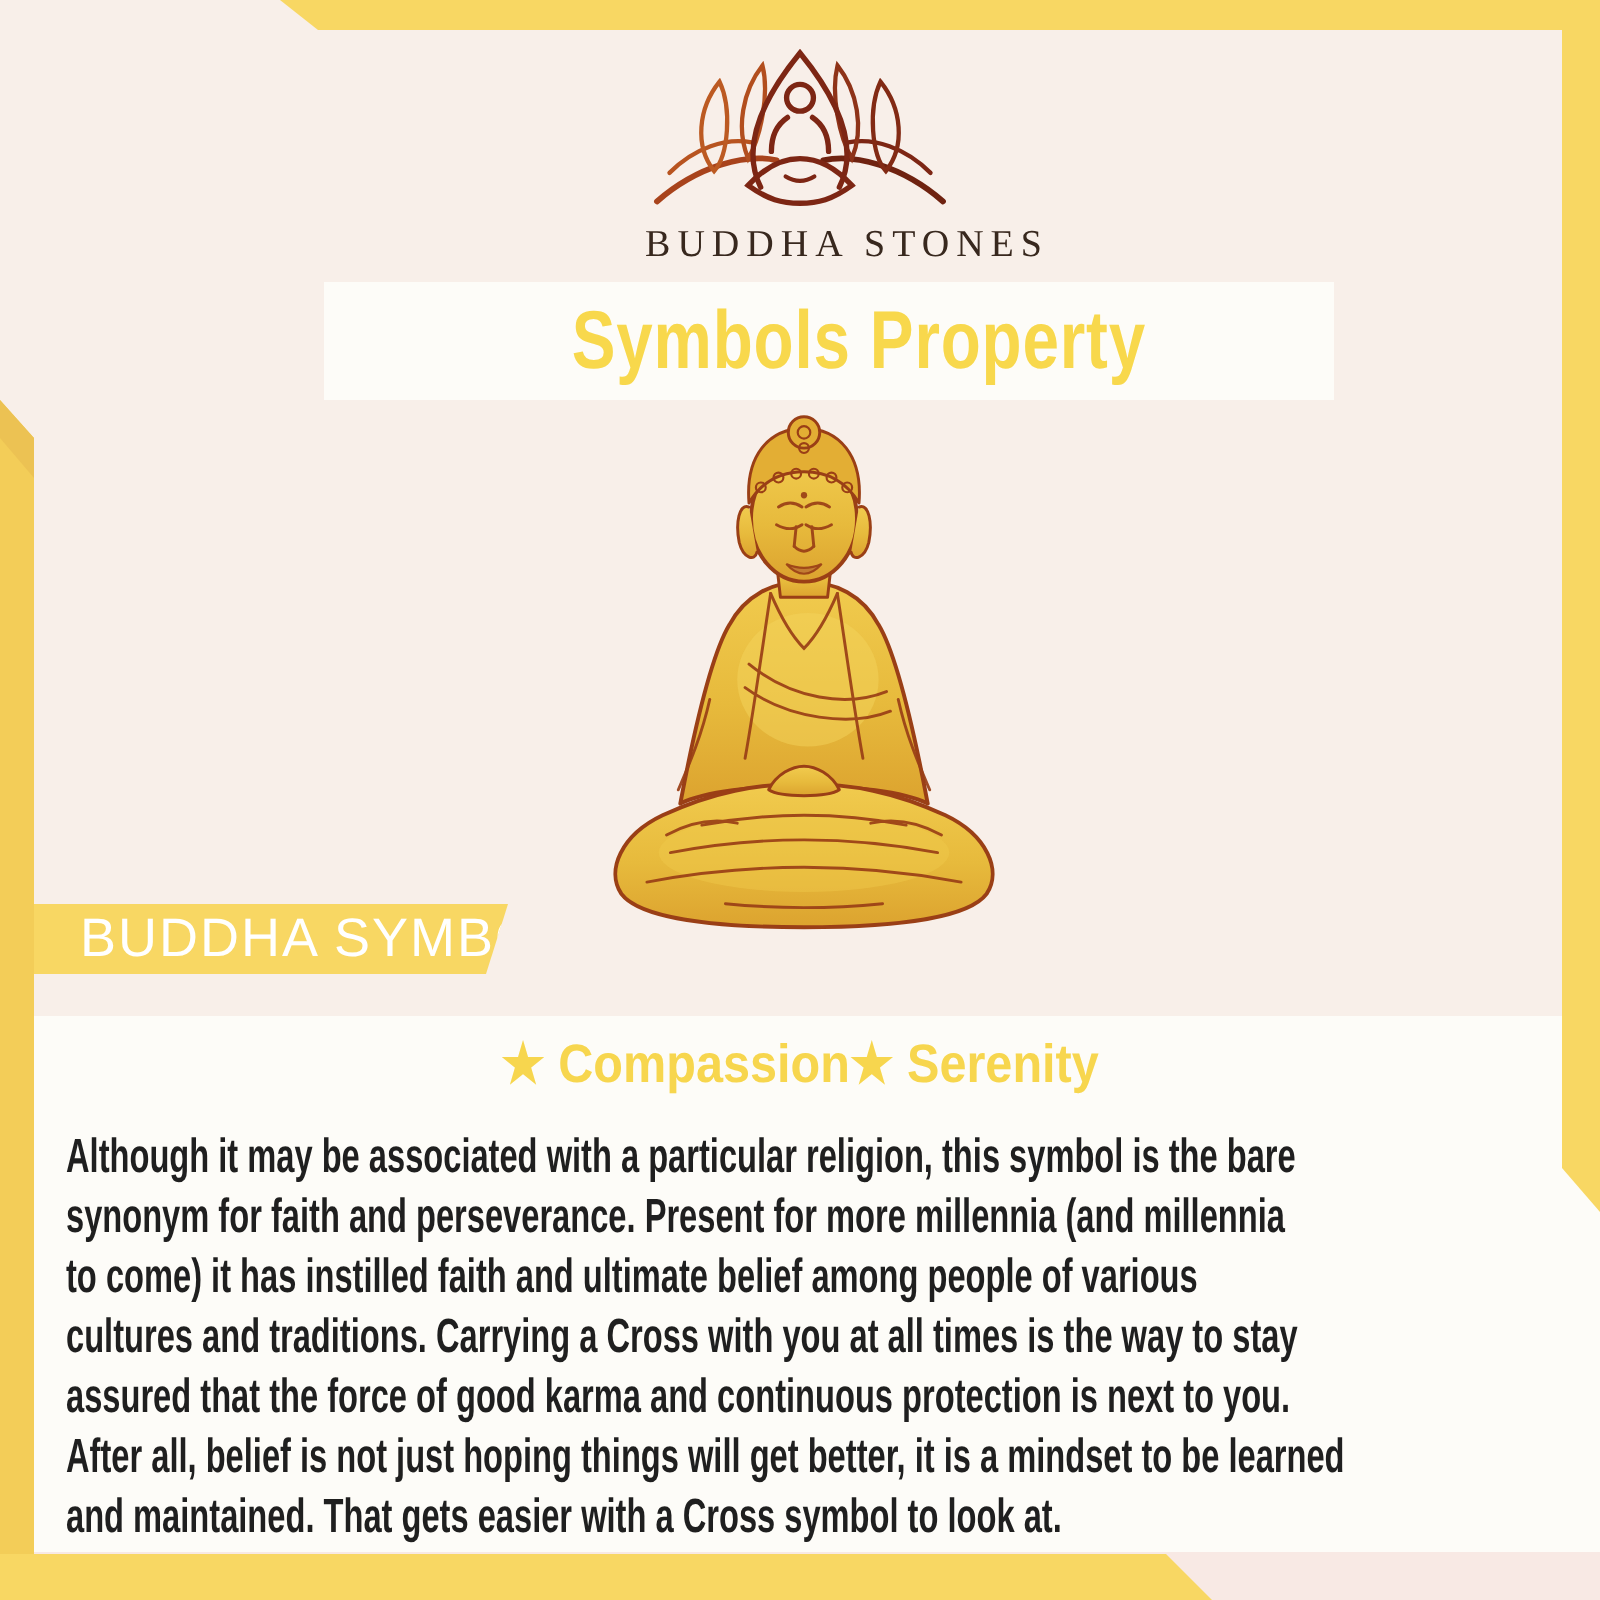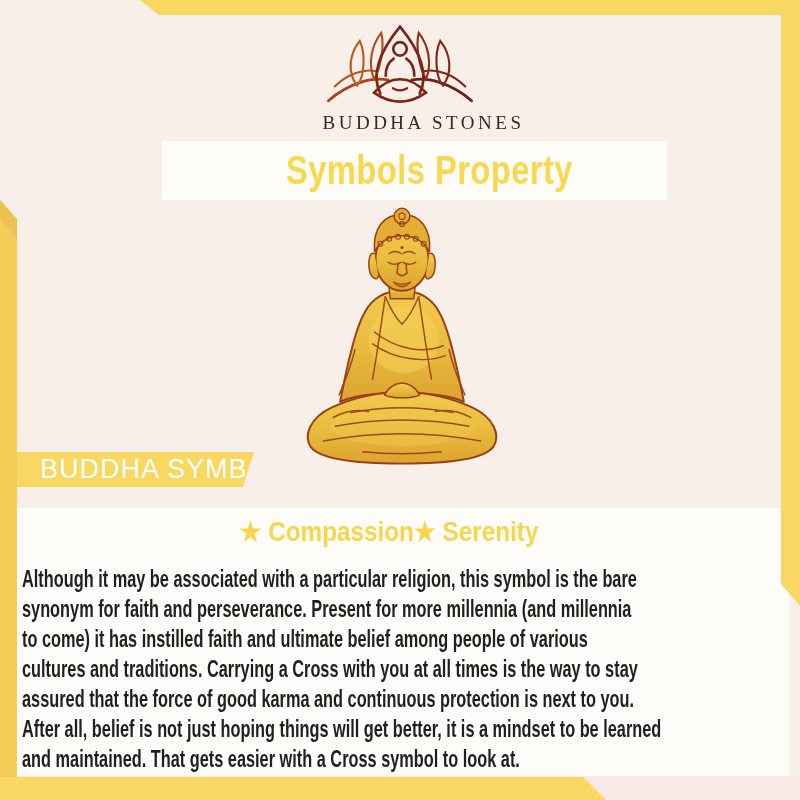--- a/index.html
+++ b/index.html
@@ -35,21 +35,21 @@
   .symbol-ribbon{
     position:absolute;left:17px;top:452px;width:237px;height:35px;z-index:4;
     background:#f8d763;
     clip-path:polygon(0 0,100% 0,calc(100% - 11px) 100%,0 100%);
   }
   .symbol-ribbon span{
     display:block;padding-left:23px;line-height:35px;font-size:27px;
     color:#ffffff;letter-spacing:1px;white-space:nowrap;
   }
   .content-box{
-    position:absolute;left:6px;top:508px;width:783px;height:268px;
+    position:absolute;left:17px;top:508px;width:783px;height:268px;
     background:#fdfcf8;z-index:2;
   }
   .traits{position:absolute;left:0;right:17px;top:8px;text-align:center;}
   .traits-text{
     display:inline-block;font-size:27px;font-weight:bold;color:#f7d64e;
     transform:scaleX(.9);transform-origin:center;white-space:nowrap;
   }
   .para{
     position:absolute;left:16px;top:56px;width:1100px;
     transform:scaleX(.68);transform-origin:left top;

